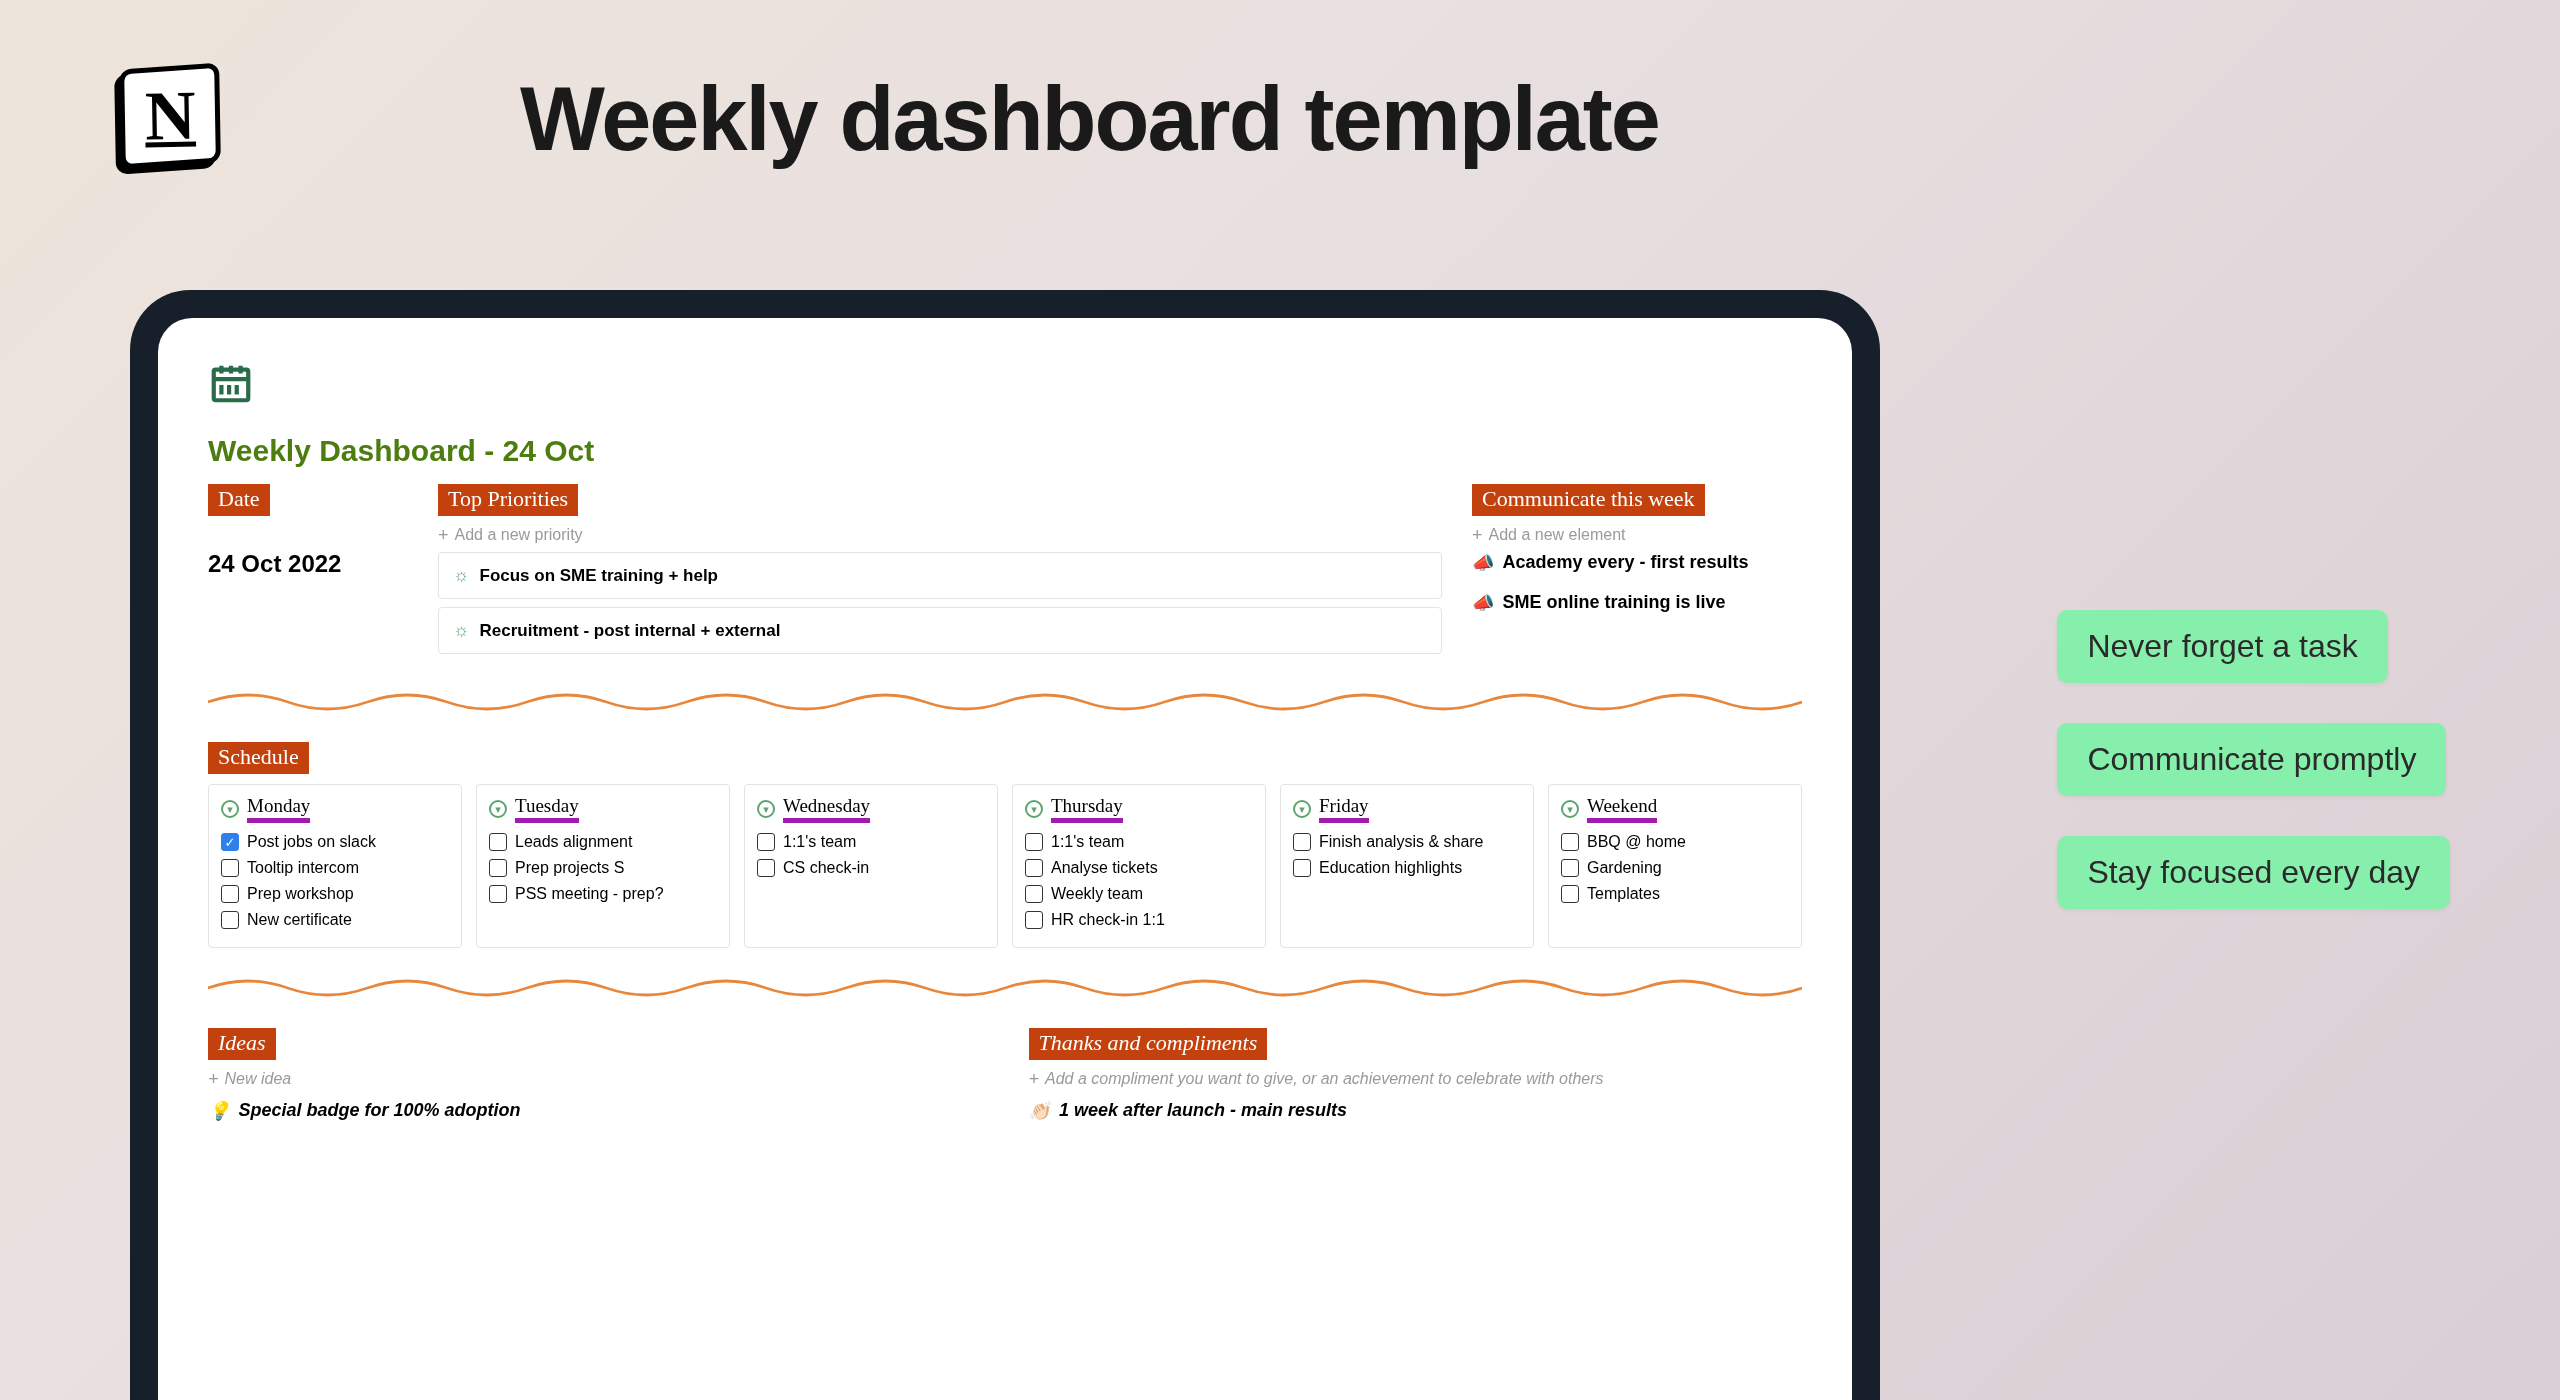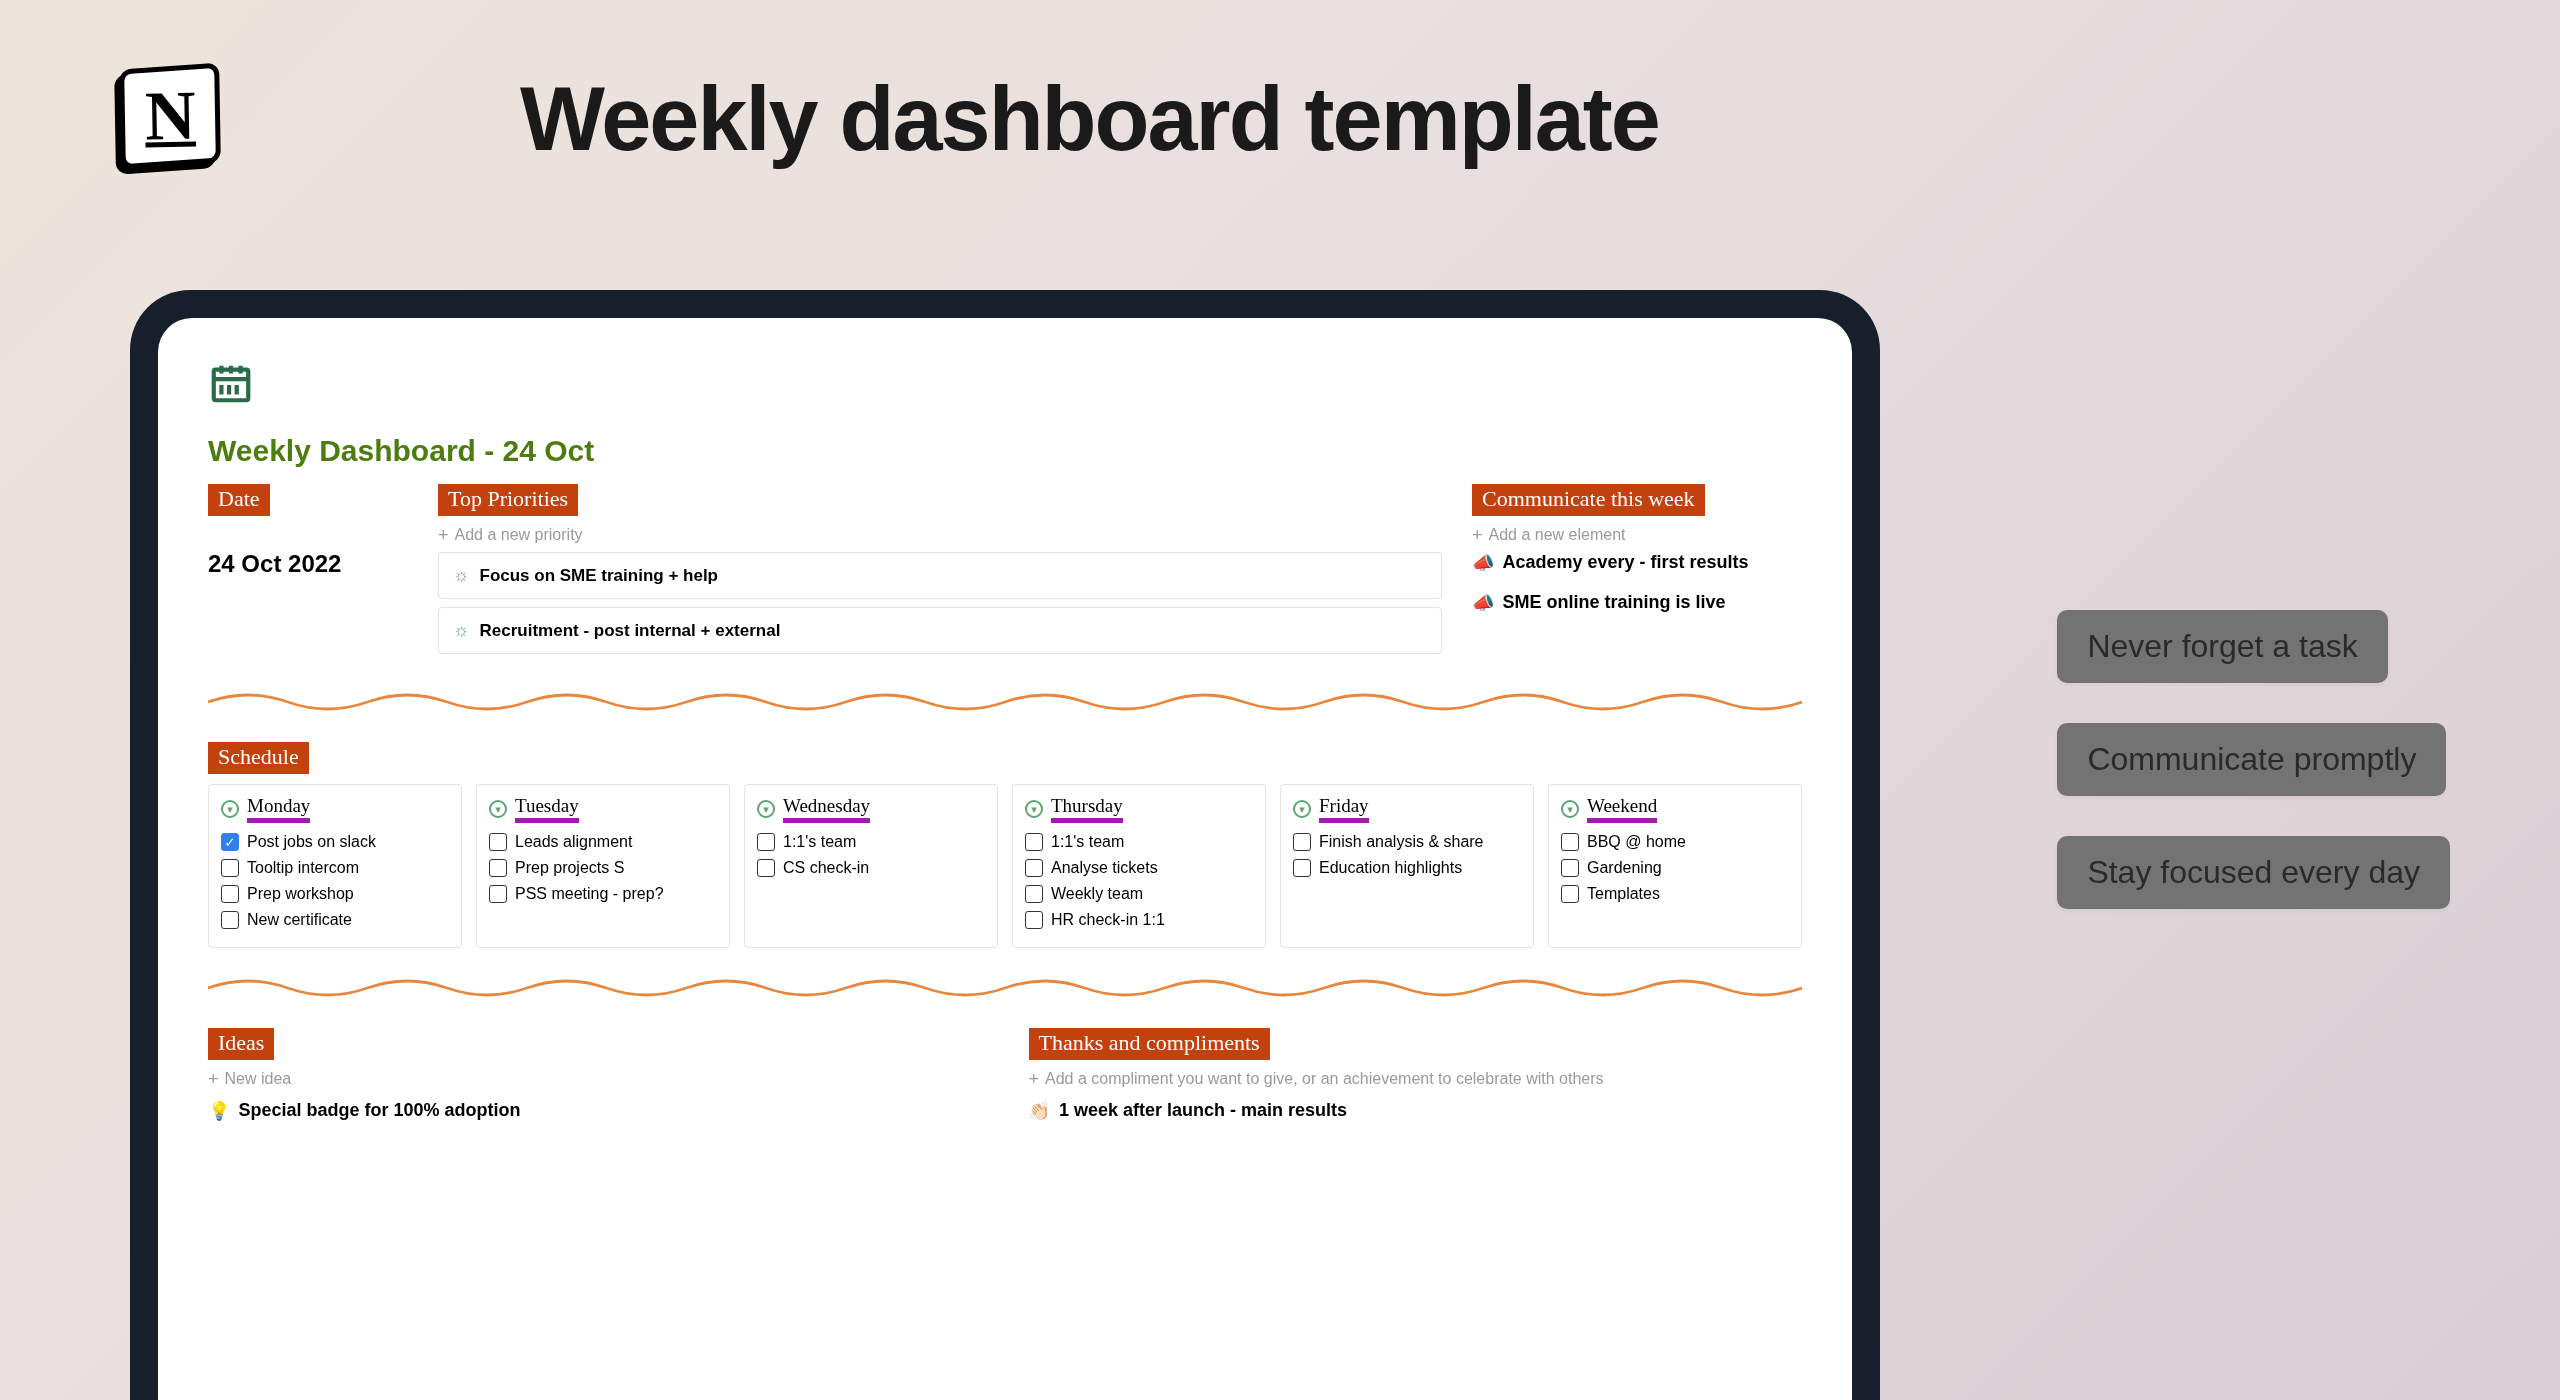--- a/index.html
+++ b/index.html
@@ -70,26 +70,26 @@
 }
 .day-name { font-family: Georgia, serif; font-size: 19px; border-bottom: 5px solid #a21caf; padding-bottom: 1px; }
 .task { display: flex; align-items: flex-start; gap: 8px; font-size: 16px; margin-bottom: 8px; }
 .cb {
   width: 18px; height: 18px; border: 1.5px solid #333; border-radius: 3px;
   flex-shrink: 0; display: flex; align-items: center; justify-content: center;
   cursor: pointer;
 }
 .cb.checked { background: #2f80ed; border-color: #2f80ed; color: #fff; font-size: 13px; }
 
-.bottom { display: flex; gap: 47px; margin-top: 4px; }
+.bottom { display: flex; gap: 47px; margin-top: 4px; font-style: italic; }
 .bcol { flex: 1; }
 .idea-item { display: flex; gap: 8px; font-size: 18px; font-weight: 700; margin-top: 12px; }
 
 .floaters { position: absolute; right: 110px; top: 610px; display: flex; flex-direction: column; gap: 40px; align-items: flex-start; }
-.float-card { background: #737373; border-radius: 10px; padding: 18px 30px; font-size: 32px; color: #2a2a2a; box-shadow: 0 2px 4px rgba(0,0,0,0.05); }
+.float-card { background: #86efac; border-radius: 10px; padding: 18px 30px; font-size: 32px; color: #2a2a2a; box-shadow: 0 2px 4px rgba(0,0,0,0.05); }
 </style>
 </head>
 <body>
 
 <div class="header">
   <div class="notion-logo">
       <span>N</span>
     </div>
   <div class="title">Weekly dashboard template</div>
 </div>

